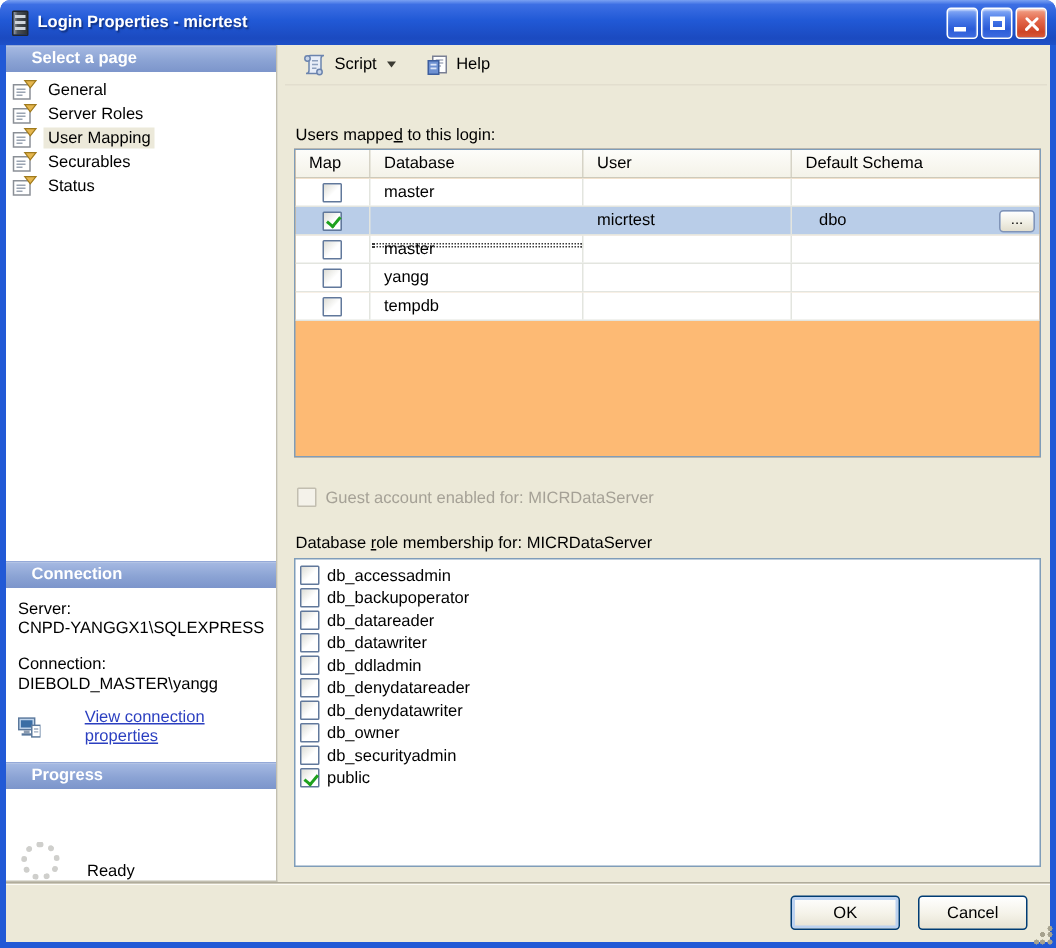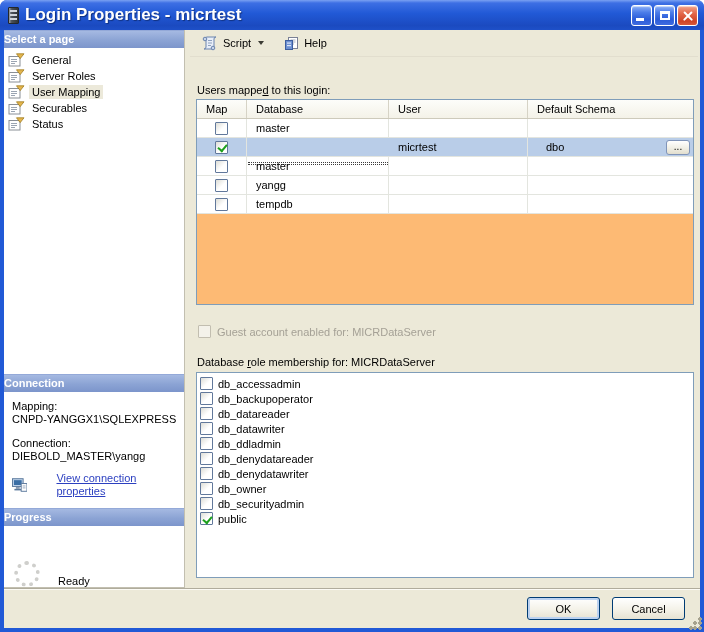--- a/index.html
+++ b/index.html
@@ -10,36 +10,36 @@
             border-radius:7px 7px 0 0; overflow:hidden; }
 
   
   .titlebar { position:absolute; top:0; left:0; right:0; height:30px;
     background:linear-gradient(180deg,#7AA1F2 0%,#3D6FE4 10%,#2159D6 45%,#1B4AC0 85%,#1E50C8 100%);
     display:flex; align-items:center; padding:0 6px 0 8px; }
   .title-icon { width:11px; height:17px; margin-right:6px; position:relative;
     background:linear-gradient(90deg,#9aa0a8,#4b5158 30%,#2e3338); border:1px solid #23272b; border-radius:1px; }
   .title-icon::before { content:""; position:absolute; left:1px; right:1px; top:2px; height:2px;
     background:#cfd4da; box-shadow:0 4px 0 #cfd4da, 0 8px 0 #cfd4da; }
-  .title-text { color:#fff; font-weight:bold; font-size:17px; text-shadow:1px 1px 1px #10307E; flex:1; }
+  .title-text { color:#fff; font-weight:bold; font-size:11px; text-shadow:1px 1px 1px #10307E; flex:1; }
   .winbtns { display:flex; gap:2px; }
   .winbtn { width:21px; height:21px; border:1px solid #fff; border-radius:3px; position:relative; cursor:pointer;
     background:linear-gradient(180deg,#8DB0F8 0%,#4A7BE8 35%,#2A5BD8 70%,#3E6BE0 100%);
     box-shadow:inset 0 1px 1px rgba(255,255,255,.6); }
   .winbtn.close { background:linear-gradient(180deg,#F2A389 0%,#E3674A 40%,#CE4426 80%,#D8593A 100%); }
   .glyph-min { position:absolute; left:4px; bottom:4px; width:8px; height:3px; background:#fff; }
   .glyph-max { position:absolute; left:5px; top:5px; width:10px; height:9px; border:2px solid #fff; border-top-width:3px; }
   .glyph-x1,.glyph-x2 { position:absolute; left:4px; top:9px; width:12px; height:2.4px; background:#fff; border-radius:1px; }
   .glyph-x1 { transform:rotate(45deg); } .glyph-x2 { transform:rotate(-45deg); }
 
   
   .wbody { position:absolute; top:30px; left:4px; right:4px; bottom:4px; background:#ECE9D8; }
 
   .section-header { height:18px; background:linear-gradient(180deg,#A5B9E2 0%,#8BA3D4 55%,#7C95CB 100%);
-    border-top:1px solid #94A9D8; color:#fff; font-weight:bold; padding:2px 0 0 0; }
+    border-top:1px solid #94A9D8; color:#fff; font-weight:bold; padding:2px 0 0 17px; }
 
   
   .left-panel { position:absolute; left:0; top:0; width:181px; height:558px; background:#fff;
     border-right:1px solid #C2BFB0; border-bottom:1px solid #C2BFB0; display:flex; flex-direction:column; }
   .page-list { height:326px; padding-top:4px; }
   .page-item { display:flex; align-items:center; height:16px; padding-left:4px; cursor:pointer; }
   .page-item.selected .page-label { background:#ECE9DA; }
   .page-icon { width:17px; height:14px; margin-right:4px; flex:0 0 auto; }
   .page-label { padding:1px 3px; white-space:nowrap; }
   .conn-box { height:116px; padding:8px 0 0 8px; line-height:13px; }
@@ -188,21 +188,21 @@
       <line x1="3" y1="8.5" x2="9" y2="8.5" stroke="#9AA4B2"></line>
       <line x1="3" y1="10.5" x2="7" y2="10.5" stroke="#9AA4B2"></line>
       <path d="M8.5 0.8 L16 0.8 L12.2 5.6 Z" fill="#E5B64E" stroke="#A07A1C" stroke-width="0.8"></path>
     </svg>
     <span class="page-label">Status</span>
   </div>
 </div>
 
       <div class="section-header">Connection</div>
       <div class="conn-box">
-        <div>Mapping:</div>
+        <div>Server:</div>
         <div>CNPD-YANGGX1\SQLEXPRESS</div>
         <div class="conn-gap"></div>
         <div>Connection:</div>
         <div>DIEBOLD_MASTER\yangg</div>
         <div class="conn-link-row">
           <svg width="16" height="14" viewBox="0 0 16 14">
             <rect x="0.5" y="0.5" width="11" height="8" fill="#BFD4EC" stroke="#5A789C"></rect>
             <rect x="2" y="2" width="8" height="5" fill="#3A6EA5"></rect>
             <rect x="4" y="9" width="4" height="2" fill="#8C9CB0"></rect>
             <rect x="2.5" y="11" width="7" height="1.6" fill="#5A789C"></rect>

